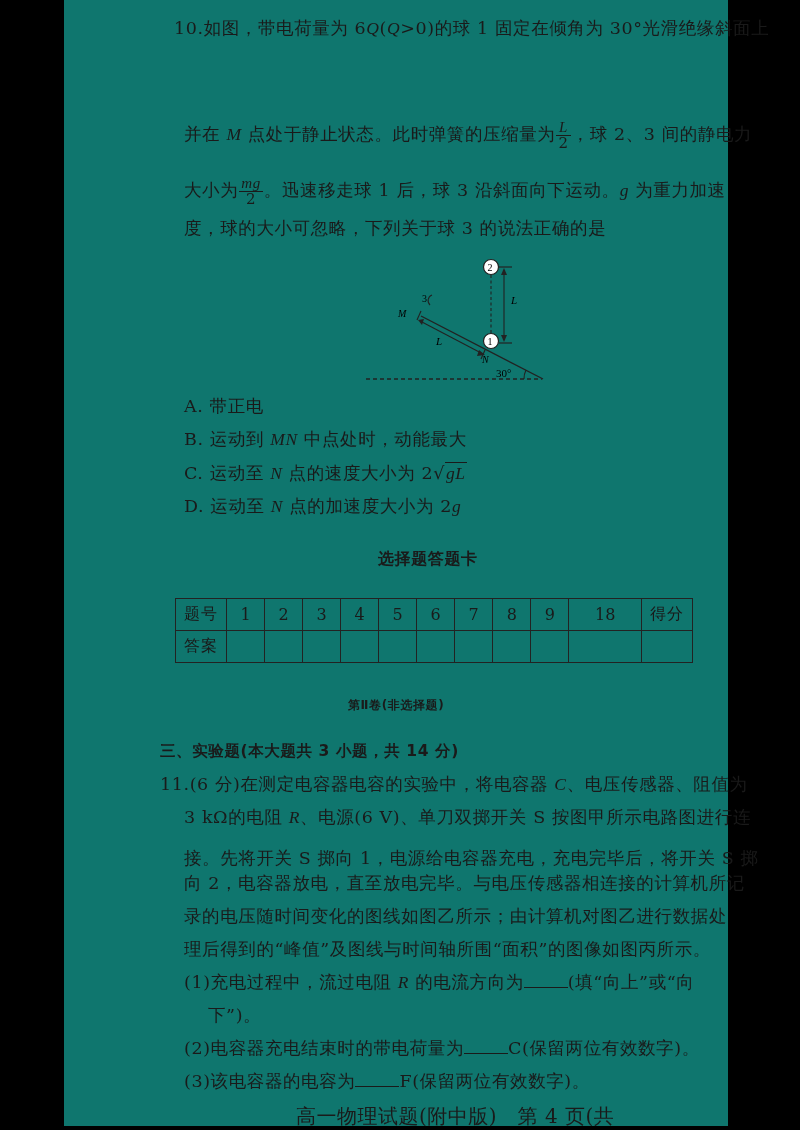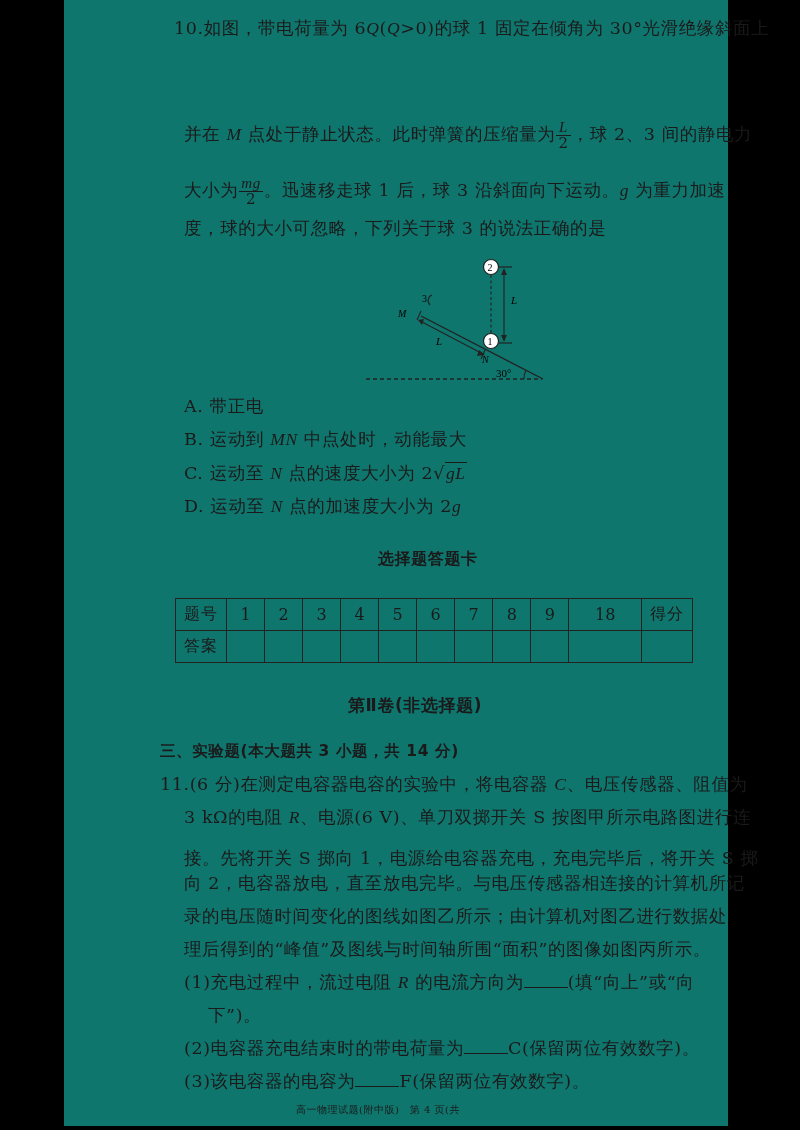--- a/index.html
+++ b/index.html
@@ -10,21 +10,21 @@
   i, .it { font-style:italic; font-family:"Liberation Serif","DejaVu Serif",serif; }
   .frac { display:inline-block; vertical-align:middle; text-align:center; font-size:15px; line-height:15px; margin:0 1px; }
   .frac .n { display:block; border-bottom:1px solid #1a1a1a; padding:0 2px; font-style:italic; font-family:"Liberation Serif",serif; }
   .frac .d { display:block; padding:0 2px; }
   .sqrt { border-top:1px solid #1a1a1a; padding:0 1px; font-style:italic; font-family:"Liberation Serif",serif; }
   .title-b { font-weight:bold; font-family:"DejaVu Sans","Liberation Sans",sans-serif; font-size:16px; }
   table.ans { position:absolute; left:111px; top:598px; width:518px; border-collapse:collapse; }
   table.ans td { border:1.3px solid #222; height:31px; text-align:center; font-size:16px; padding:0; }
   table.ans td.hd { width:50px; font-family:"DejaVu Sans",sans-serif; font-size:16px; letter-spacing:1px; }
   .blank { display:inline-block; width:44px; border-bottom:1px solid #1a1a1a; height:16px; vertical-align:baseline; }
-  .footer { position:absolute; font-size:10px; letter-spacing:0.5px; font-family:"DejaVu Serif",serif; }
+  .footer { position:absolute; font-size:20px; letter-spacing:0.5px; font-family:"DejaVu Serif",serif; }
 </style>
 </head>
 <body>
 
 <div class="page">
 
   <div class="ln" style="left:110px;top:17px;"><span>10.</span>如图，带电荷量为 6<i>Q</i>(<i>Q</i>&gt;0)的球 1 固定在倾角为 30°光滑绝缘斜面上</div>
   <div class="ln" style="left:120px;top:120px;">并在 <i>M</i> 点处于静止状态。此时弹簧的压缩量为<span class="frac"><span class="n">L</span><span class="d">2</span></span>，球 2、3 间的静电力</div>
   <div class="ln" style="left:120px;top:176px;">大小为<span class="frac"><span class="n">mg</span><span class="d">2</span></span>。迅速移走球 1 后，球 3 沿斜面向下运动。<i>g</i> 为重力加速</div>
   <div class="ln" style="left:120px;top:217px;">度，球的大小可忽略，下列关于球 3 的说法正确的是</div>
@@ -100,21 +100,21 @@
       <td></td>
       <td></td>
       <td></td>
       <td></td>
       <td></td>
       <td></td>
     </tr>
   </tbody>
     </table>
 
-  <div class="ln title-b" style="left:284px;top:694px;font-size:17px;">第Ⅱ卷(非选择题)</div>
+  <div class="ln title-b" style="left:284px;top:694px;font-size:12px;">第Ⅱ卷(非选择题)</div>
 
   <div class="ln title-b" style="left:96px;top:740px;font-size:15.5px;">三、实验题(本大题共 3 小题，共 14 分)</div>
 
   <div class="ln" style="left:96px;top:773px;"><span>11.</span>(6 分)在测定电容器电容的实验中，将电容器 <i>C</i>、电压传感器、阻值为</div>
   <div class="ln" style="left:120px;top:806px;">3 kΩ的电阻 <i>R</i>、电源(6 V)、单刀双掷开关 S 按图甲所示电路图进行连</div>
   <div class="ln" style="left:120px;top:839px;margin-top:8px;">接。先将开关 S 掷向 1，电源给电容器充电，充电完毕后，将开关 S 掷</div>
   <div class="ln" style="left:120px;top:872px;">向 2，电容器放电，直至放电完毕。与电压传感器相连接的计算机所记</div>
   <div class="ln" style="left:120px;top:905px;">录的电压随时间变化的图线如图乙所示；由计算机对图乙进行数据处</div>
   <div class="ln" style="left:120px;top:938px;">理后得到的“峰值”及图线与时间轴所围“面积”的图像如图丙所示。</div>
 

